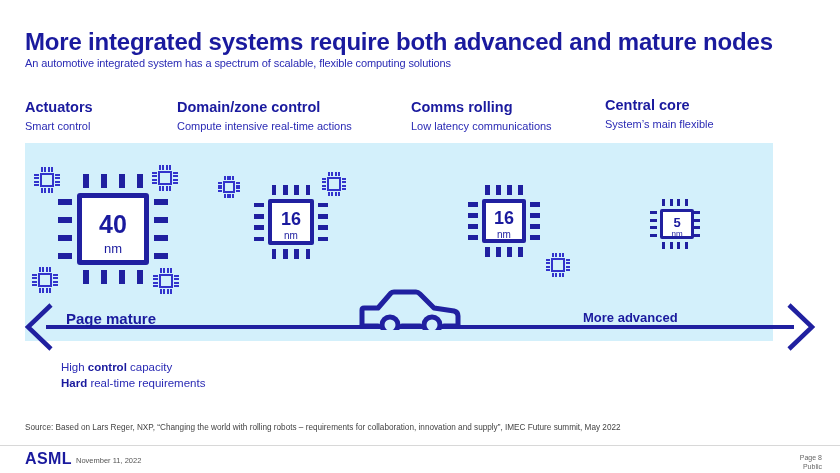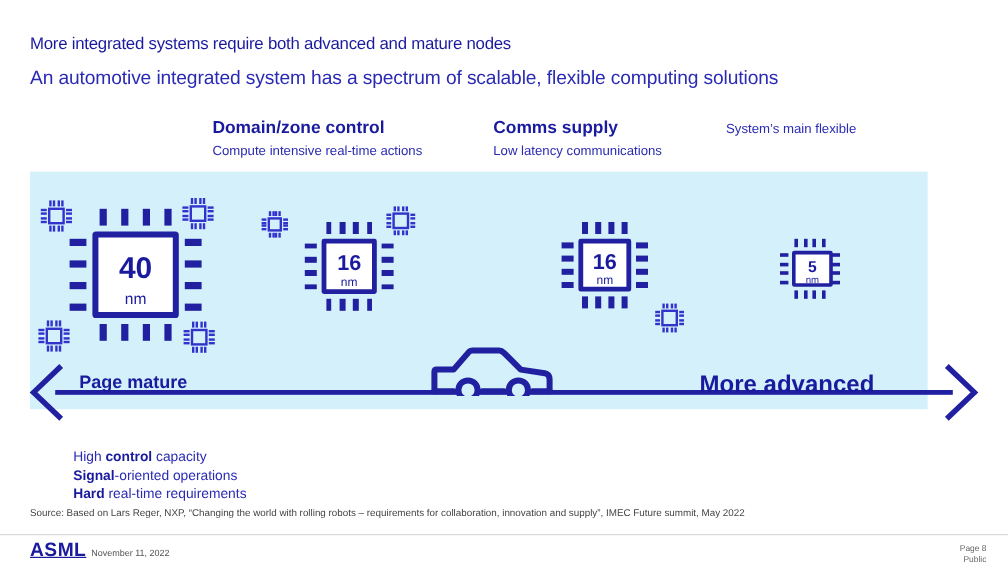--- a/index.html
+++ b/index.html
@@ -9,26 +9,26 @@
     font-family:"Liberation Sans", sans-serif;
     color:#2222aa;
     overflow:hidden;
     position:relative;
   }
   .slide{position:absolute;inset:0;}
 
   
   .title{
     position:absolute;left:25px;top:28px;
-    font-size:14px;font-weight:normal;letter-spacing:-0.2px;
+    font-size:24px;font-weight:bold;letter-spacing:-0.2px;
     color:#1a1a9e;white-space:nowrap;
   }
   .subtitle{
     position:absolute;left:25px;top:57px;
-    font-size:16px;font-weight:normal;letter-spacing:-0.1px;
+    font-size:11px;font-weight:normal;letter-spacing:-0.1px;
     color:#2a2ab4;white-space:nowrap;
   }
 
   
   .colhead{position:absolute;top:99px;}
   .colhead .h{
     font-size:14.5px;font-weight:bold;color:#1a1a9e;white-space:nowrap;
     line-height:16px;
   }
   .colhead .s{
@@ -79,72 +79,77 @@
     background:#2020a0;
   }
   .chev{position:absolute;}
 
   .lbl-mature{
     position:absolute;left:66px;top:310px;
     font-size:15px;font-weight:bold;color:#1a1a9e;white-space:nowrap;
   }
   .lbl-advanced{
     position:absolute;left:583px;top:310px;
-    font-size:20px;font-weight:bold;color:#1a1a9e;white-space:nowrap;
+    font-size:13px;font-weight:bold;color:#1a1a9e;white-space:nowrap;
   }
 
   
   .car{position:absolute;left:358px;top:288px;}
 
   
   .bullets{position:absolute;font-size:11.5px;line-height:15.5px;color:#2a2ab4;white-space:nowrap;}
   .bullets b{font-weight:bold;color:#1a1a9e;}
-  .bl-left{left:61px;top:374px;}
+  .bl-left{left:61px;top:360px;}
   .bl-right{left:578px;top:358px;}
 
   
   .source{
     position:absolute;left:25px;top:423px;
     font-size:8.2px;color:#444444;white-space:nowrap;font-weight:normal;
   }
 
   
   .footer-rule{
     position:absolute;left:0;top:445px;width:840px;height:1px;background:#d8d8d8;
   }
   .logo{
     position:absolute;left:25px;top:450px;
-    font-size:16px;font-weight:bold;color:#1a1a9e;letter-spacing:0.4px;text-decoration:underline;
+    font-size:16px;font-weight:bold;color:#1a1a9e;letter-spacing:0.4px;
   }
   .fdate{
     position:absolute;left:76px;top:456px;
     font-size:7.5px;color:#555555;
   }
   .fright{
     position:absolute;right:18px;top:453px;
     text-align:right;font-size:7px;color:#666666;line-height:9px;
   }
 </style>
 </head>
 <body>
 
 <div class="slide">
 
   <div class="title">More integrated systems require both advanced and mature nodes</div>
   <div class="subtitle">An automotive integrated system has a spectrum of scalable, flexible computing solutions</div>
 
+  <div class="colhead c0">
+    <div class="h">Actuators</div>
+    <div class="s">Smart control</div>
+  </div>
   <div class="colhead c1">
     <div class="h">Domain/zone control</div>
     <div class="s">Compute intensive real-time actions</div>
   </div>
   <div class="colhead c2">
-    <div class="h">Comms supply</div>
+    <div class="h">Comms rolling</div>
     <div class="s">Low latency communications</div>
   </div>
   <div class="colhead c3">
+    <div class="h">Central core</div>
     <div class="s">System’s main flexible</div>
   </div>
 
   <div class="panel"></div>
 
   <div class="mini" id="mini-a" style="left:34px;top:167px;width:26px;height:26px;">
       <div class="mbody" style="left: 5.72px; top: 5.72px; width: 14.56px; height: 14.56px;"></div>
       <div class="mpin" style="width: 2px; height: 4.29px; left: 6.904px; top: 0.43px;"></div>
       <div class="mpin" style="width: 2px; height: 4.29px; left: 6.904px; top: 21.28px;"></div>
       <div class="mpin" style="height: 2px; width: 4.29px; top: 6.904px; left: 0.43px;"></div>
@@ -384,21 +389,20 @@
     <path d="M4 38 L4 22 Q4 20 6 20 L20 20 L33 5 Q34 4 36 4 L58 4 Q60 4 62 6 L76 20 L96 23 Q100 24 100 28 L100 38" fill="none" stroke="#2020a0" stroke-width="5" stroke-linejoin="round" stroke-linecap="round"></path>
     <line x1="4" y1="38" x2="20" y2="38" stroke="#2020a0" stroke-width="5" stroke-linecap="round"></line>
     <line x1="44" y1="38" x2="62" y2="38" stroke="#2020a0" stroke-width="5" stroke-linecap="round"></line>
     <line x1="86" y1="38" x2="100" y2="38" stroke="#2020a0" stroke-width="5" stroke-linecap="round"></line>
     <circle cx="32" cy="37" r="8" fill="#d3f0fb" stroke="#2020a0" stroke-width="5"></circle>
     <circle cx="74" cy="37" r="8" fill="#d3f0fb" stroke="#2020a0" stroke-width="5"></circle>
   </svg>
 
   <div class="bullets bl-left">
     <div><span>High </span><b>control</b><span> capacity</span></div>
-    <div><span></span><b>Signal</b><span>-oriented operations</span></div>
     <div><span></span><b>Hard</b><span> real-time requirements</span></div>
   </div>
 
   <div class="bullets bl-right">
   </div>
 
   <div class="source">Source: Based on Lars Reger, NXP, “Changing the world with rolling robots – requirements for collaboration, innovation and supply”, IMEC Future summit, May 2022</div>
   <div class="footer-rule"></div>
   <div class="logo">ASML</div>
   <div class="fdate">November 11, 2022</div>

